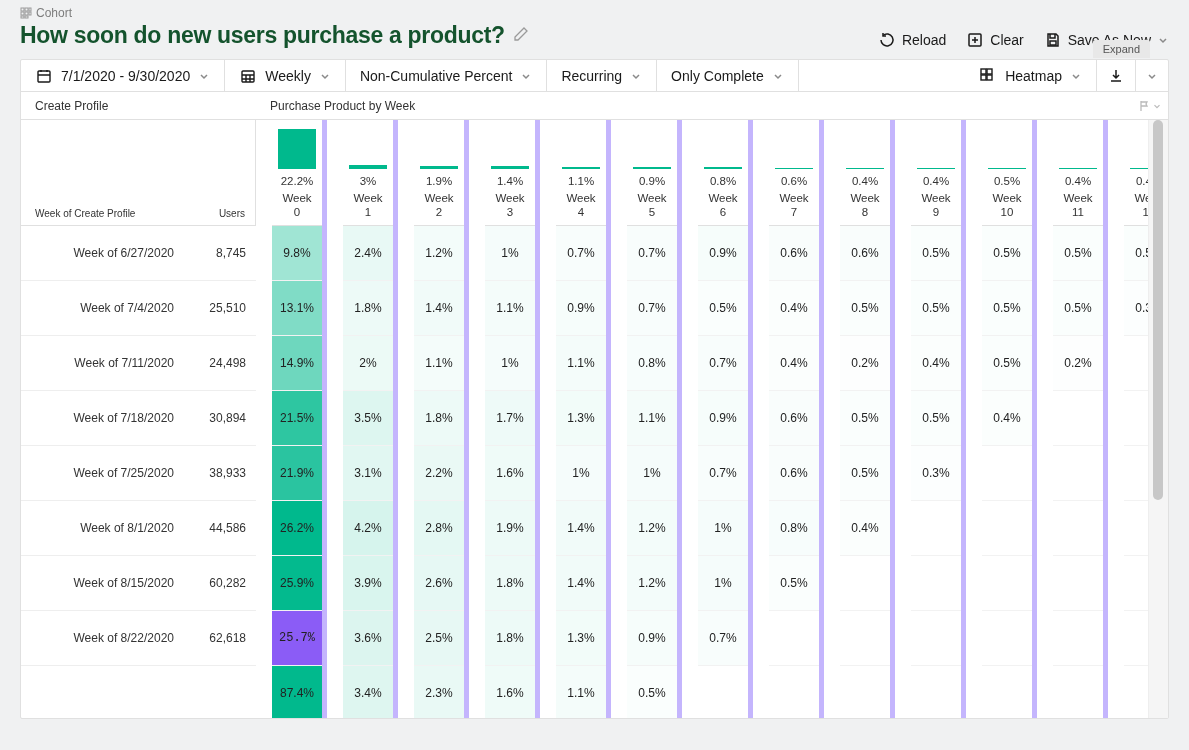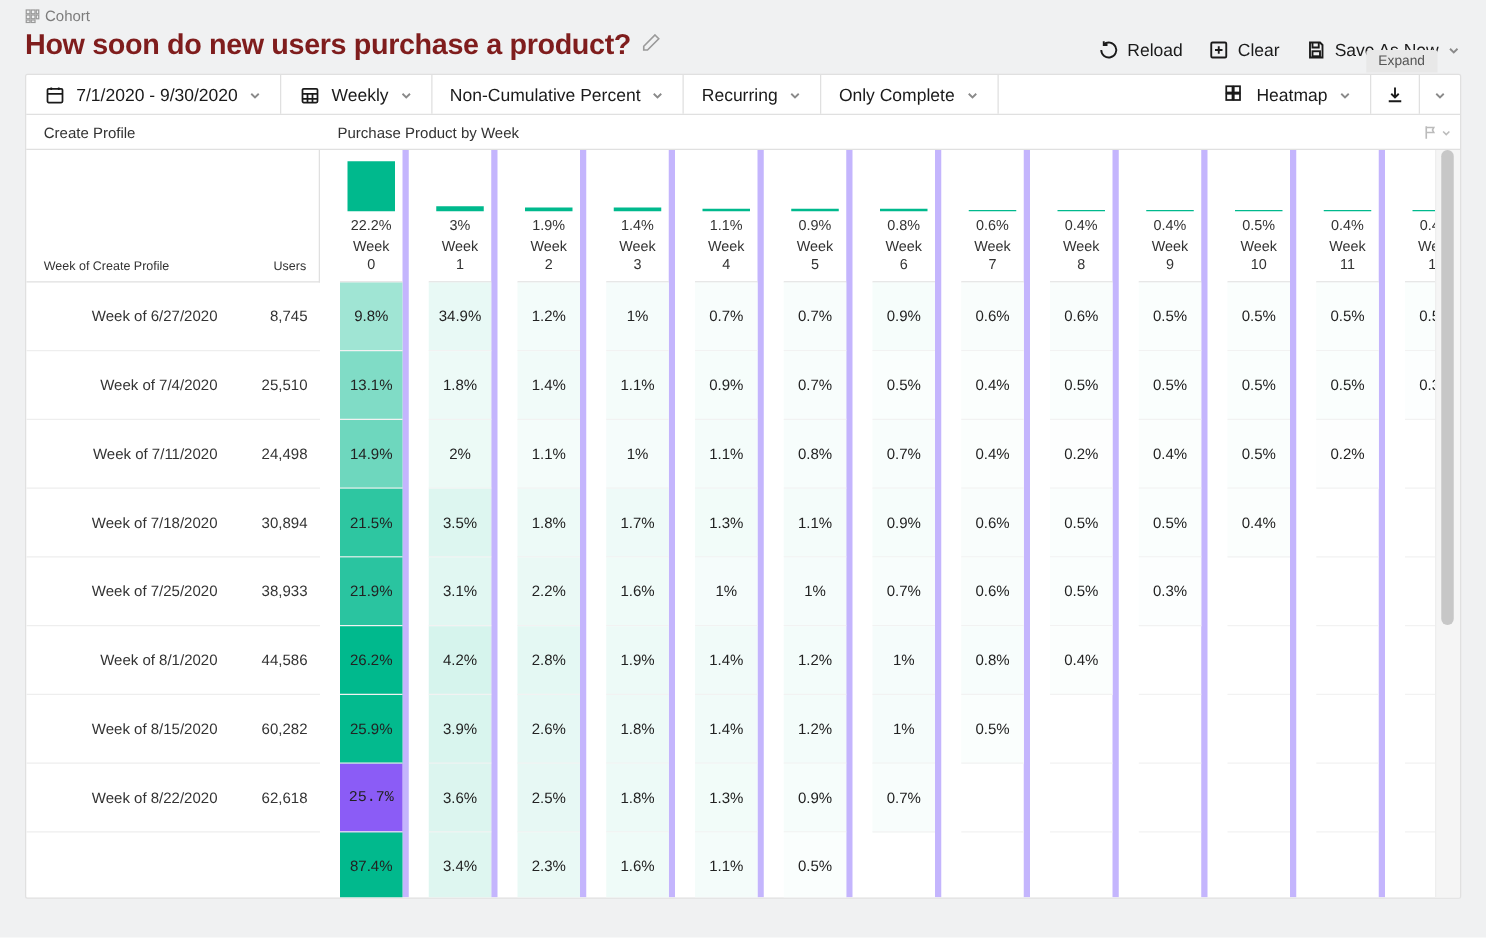--- a/index.html
+++ b/index.html
@@ -21,21 +21,21 @@
     justify-content: space-between;
   }
   .header-left { }
   .breadcrumb {
     display: flex; align-items: center; gap: 4px;
     color: #7d7d7d; font-size: 12px;
   }
   .breadcrumb svg { display:block; }
   .title-row { display:flex; align-items:center; gap:8px; margin-top:2px;}
   .title {
-    font-size: 23px; font-weight: 700; color:#7f1d1d; letter-spacing:-0.3px;
+    font-size: 23px; font-weight: 700; color:#14532d; letter-spacing:-0.3px;
   }
   .edit-icon { color:#9a9a9a; cursor:pointer; }
   .header-actions { display:flex; align-items:center; gap:20px; }
   .action-btn { display:flex; align-items:center; gap:6px; color:#1a1a1a; font-size:14px; cursor:pointer;}
   .action-btn svg { display:block; }
 
   
   .report-wrap { margin: 0 20px; background:#fff; border:1px solid #e0e0e0; border-radius:2px; position:relative;}
   .expand-tab { position:absolute; top:-20px; right:18px; background:#e8e8e8; color:#555; font-size:11px; padding:3px 10px; border-radius:2px 2px 0 0; cursor:pointer;}
   .toolbar { display:flex; align-items:stretch; border-bottom:1px solid #e0e0e0; height:32px;}
@@ -292,21 +292,21 @@
             <div class="data-cell" style="background: rgb(1, 185, 141);">87.4%</div>
           </div>
           <div class="wcol">
             <div class="summary-cell">
     <div class="bar-wrap">
                 <div class="bar" style="height:4px"></div>
               </div>
     <div class="pct-label">3%</div>
     <div class="wk-label">Week<br>1</div>
             </div>
-            <div class="data-cell" style="background: rgb(232, 249, 245);">34.9%</div>
+            <div class="data-cell" style="background: rgb(232, 249, 245);">2.4%</div>
             <div class="data-cell" style="background: rgb(237, 250, 247);">1.8%</div>
             <div class="data-cell" style="background: rgb(236, 250, 246);">2%</div>
             <div class="data-cell" style="background: rgb(221, 246, 240);">3.5%</div>
             <div class="data-cell" style="background: rgb(225, 247, 242);">3.1%</div>
             <div class="data-cell" style="background: rgb(214, 244, 237);">4.2%</div>
             <div class="data-cell" style="background: rgb(217, 245, 238);">3.9%</div>
             <div class="data-cell" style="background: rgb(220, 245, 239);">3.6%</div>
             <div class="data-cell" style="background: rgb(222, 246, 240);">3.4%</div>
           </div>
           <div class="wcol">

